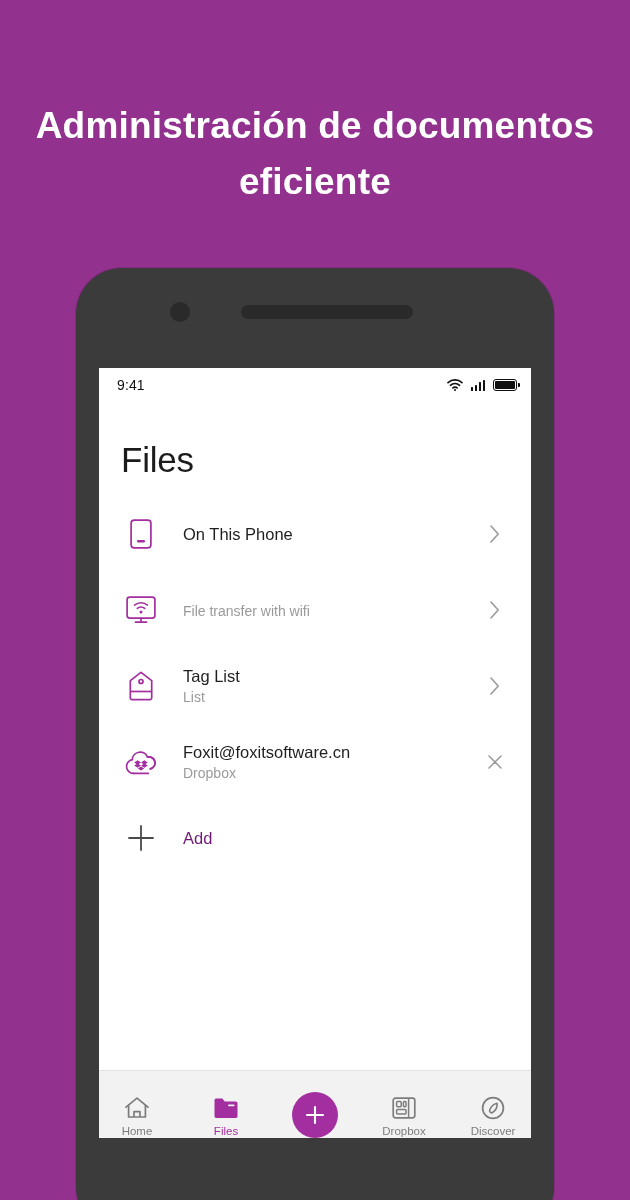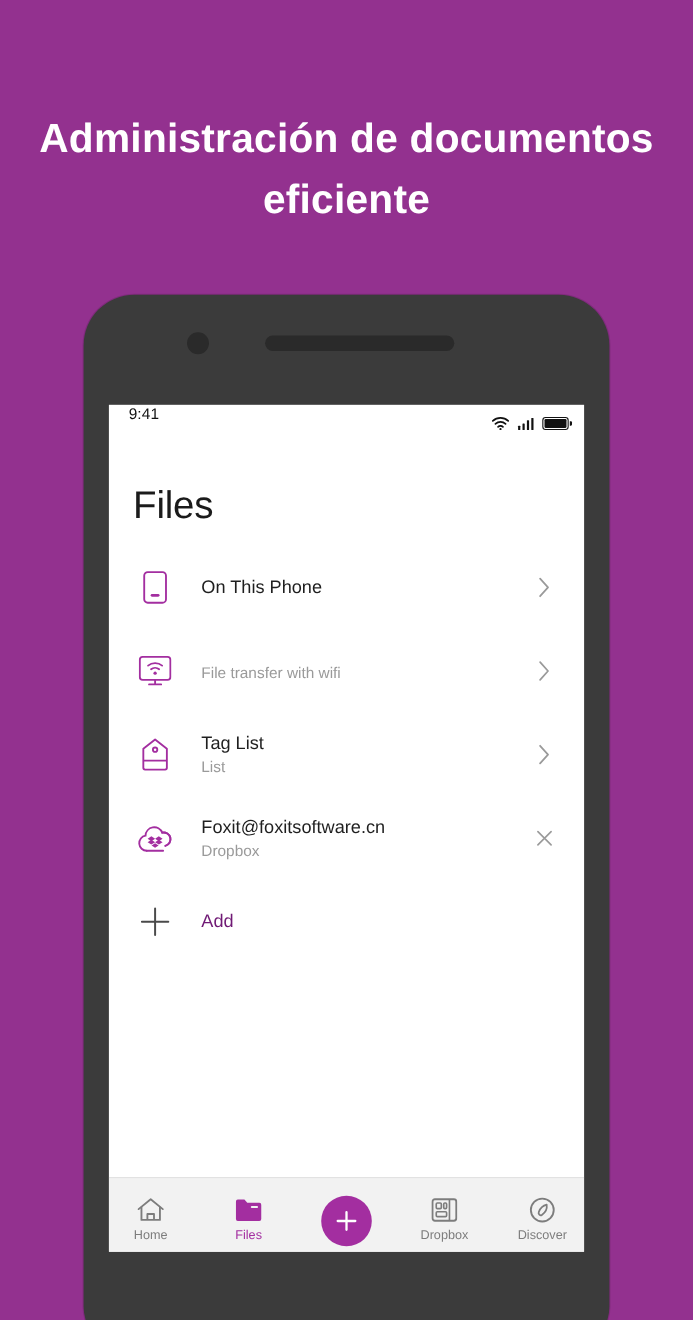--- a/index.html
+++ b/index.html
@@ -69,20 +69,21 @@
     background: #ffffff;
     overflow: hidden;
     display: flex;
     flex-direction: column;
   }
 
   
   .statusbar {
     height: 34px;
     display: flex;
+    align-items: center;
     justify-content: space-between;
     padding: 0 14px 0 18px;
     box-sizing: border-box;
   }
   .status-time {
     font-size: 14px;
     color: #111;
     font-weight: 400;
     letter-spacing: 0.1px;
   }
@@ -187,21 +188,21 @@
     justify-content: center;
   }
   .row.add .texts .title { color: #701a75; }
 
   
   .tabbar {
     height: 68px;
     background: #f2f2f2;
     border-top: 1px solid #e2e2e2;
     display: flex;
-    align-items: center;
+    align-items: flex-end;
     position: relative;
     box-sizing: border-box;
     gap: 13px;
   }
   .tab {
     flex: 1 1 0;
     display: flex;
     flex-direction: column;
     align-items: center;
     justify-content: flex-start;

